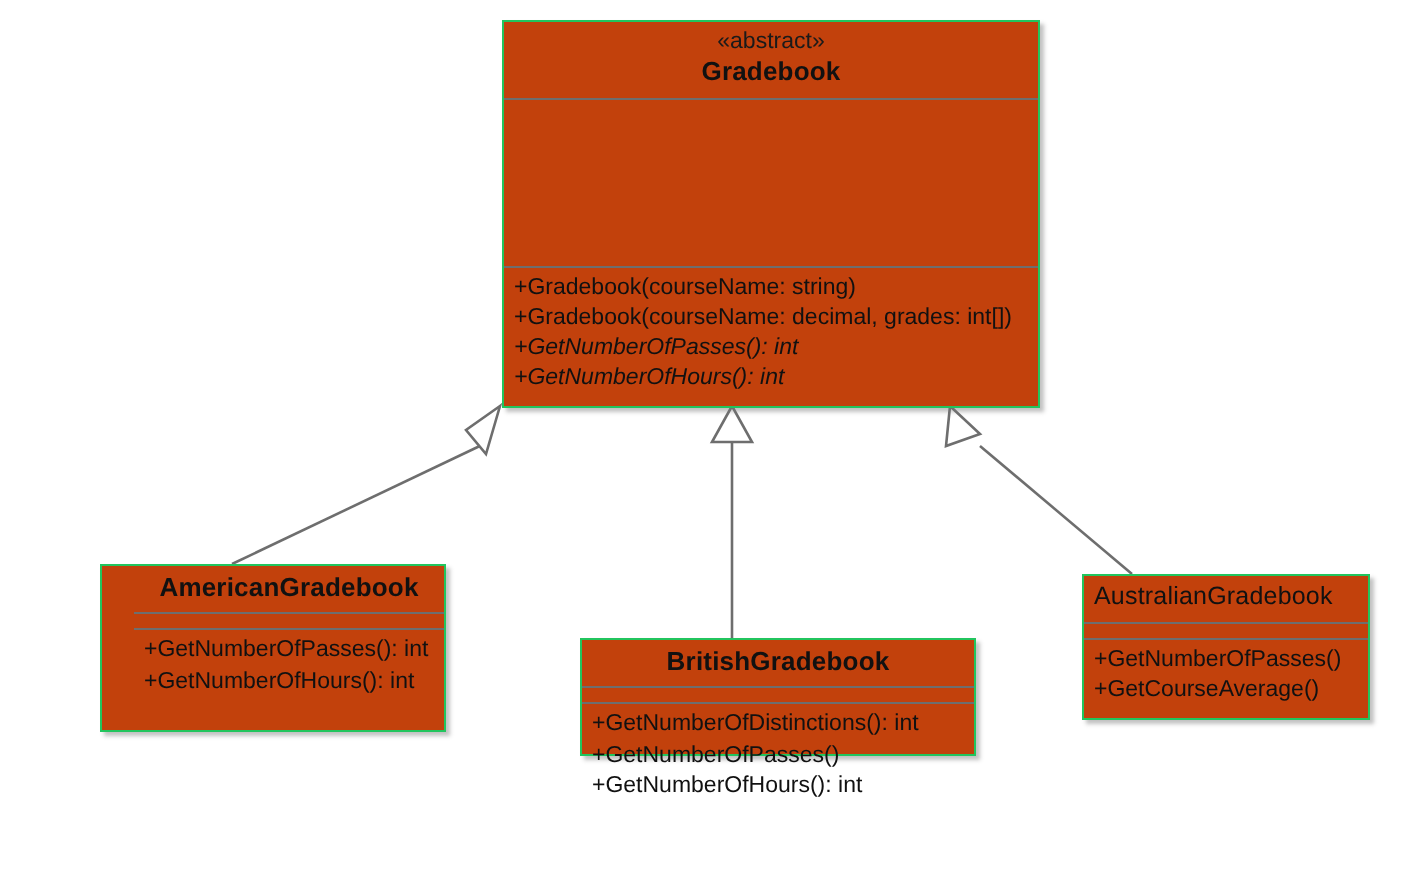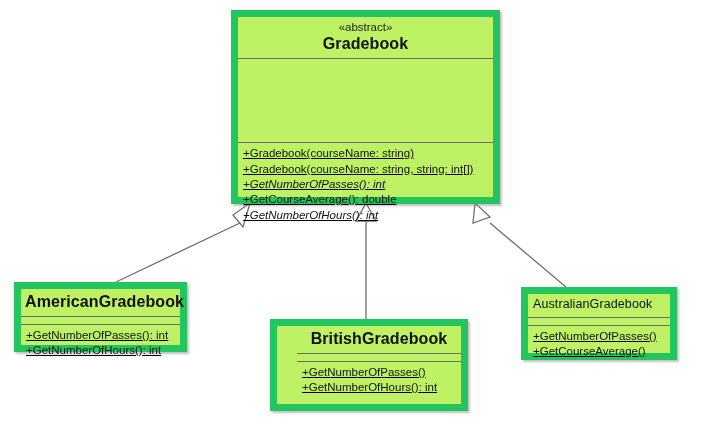--- a/index.html
+++ b/index.html
@@ -18,60 +18,60 @@
   #edges {
     position: absolute;
     left: 0; top: 0;
     width: 713px;
     height: 437px;
     pointer-events: none;
   }
   .uml-class {
     position: absolute;
     box-sizing: border-box;
-    background: #bef264;
-    border: 7px solid #22c55e;
+    background: #c2410c;
+    border: 1px solid #22c55e;
     box-shadow: 2px 2px 2px rgba(120,120,120,0.45);
+    margin-left: 20px;
   }
   .uml-header {
     box-sizing: border-box;
     border-bottom: 1px solid #6e6e6e;
     padding: 3px 4px 4px 4px;
     text-align: center;
     line-height: 1.25;
   }
   .uml-header.left {
     text-align: left;
     padding-left: 5px;
   }
   .stereotype {
     display: block;
     font-size: 11.5px;
     color: #1a1a1a;
     font-weight: normal;
   }
   .class-name {
     display: block;
-    font-size: 16px;
+    font-size: 13px;
     font-weight: bold;
     color: #111111;
     letter-spacing: 0.1px;
   }
   .class-name.plain {
     font-weight: normal;
     font-size: 12.5px;
   }
   .uml-compartment {
     box-sizing: border-box;
     padding: 3px 4px 4px 5px;
     border-bottom: 1px solid #6e6e6e;
   }
   .uml-compartment:last-child {
     border-bottom: none;
-    text-decoration: underline;
   }
   .uml-compartment.empty {
     height: 8px;
     padding: 0;
   }
   .member {
     font-size: 11.5px;
     line-height: 1.33;
     color: #111111;
     white-space: nowrap;
@@ -105,50 +105,50 @@
 
   <div class="uml-class" id="class-gradebook" style="left:231px; top:10px; width:269px; height:194px;">
     <div class="uml-header">
       <span class="stereotype">«abstract»</span>
       <span class="class-name">Gradebook</span>
     </div>
     <div class="uml-compartment" style="height:84px;">
     </div>
     <div class="uml-compartment">
       <div class="member">+Gradebook(courseName: string)</div>
-      <div class="member">+Gradebook(courseName: string, string: int[])</div>
+      <div class="member">+Gradebook(courseName: decimal, grades: int[])</div>
       <div class="member abstract">+GetNumberOfPasses(): int</div>
-      <div class="member">+GetCourseAverage(): double</div>
       <div class="member abstract">+GetNumberOfHours(): int</div>
     </div>
   </div>
 
-  <div class="uml-class" id="class-american" style="left:14px; top:282px; width:173px; height:70px;">
+  <div class="uml-class" id="class-american" style="left:30px; top:282px; width:173px; height:84px;padding-left:16px;">
     <div class="uml-header">
       <span class="class-name">AmericanGradebook</span>
     </div>
     <div class="uml-compartment empty"></div>
     <div class="uml-compartment">
       <div class="member">+GetNumberOfPasses(): int</div>
       <div class="member">+GetNumberOfHours(): int</div>
     </div>
   </div>
 
-  <div class="uml-class" id="class-british" style="left:270px; top:319px; width:198px; height:92px;padding-left:20px;">
+  <div class="uml-class" id="class-british" style="left:270px; top:319px; width:198px; height:59px;">
     <div class="uml-header">
       <span class="class-name">BritishGradebook</span>
     </div>
     <div class="uml-compartment empty"></div>
     <div class="uml-compartment">
+      <div class="member">+GetNumberOfDistinctions(): int</div>
       <div class="member">+GetNumberOfPasses()</div>
       <div class="member">+GetNumberOfHours(): int</div>
     </div>
   </div>
 
-  <div class="uml-class" id="class-australian" style="left:521px; top:287px; width:156px; height:73px;">
+  <div class="uml-class" id="class-australian" style="left:521px; top:287px; width:144px; height:73px;">
     <div class="uml-header left">
       <span class="class-name plain">AustralianGradebook</span>
     </div>
     <div class="uml-compartment empty"></div>
     <div class="uml-compartment">
       <div class="member">+GetNumberOfPasses()</div>
       <div class="member">+GetCourseAverage()</div>
     </div>
   </div>
 

